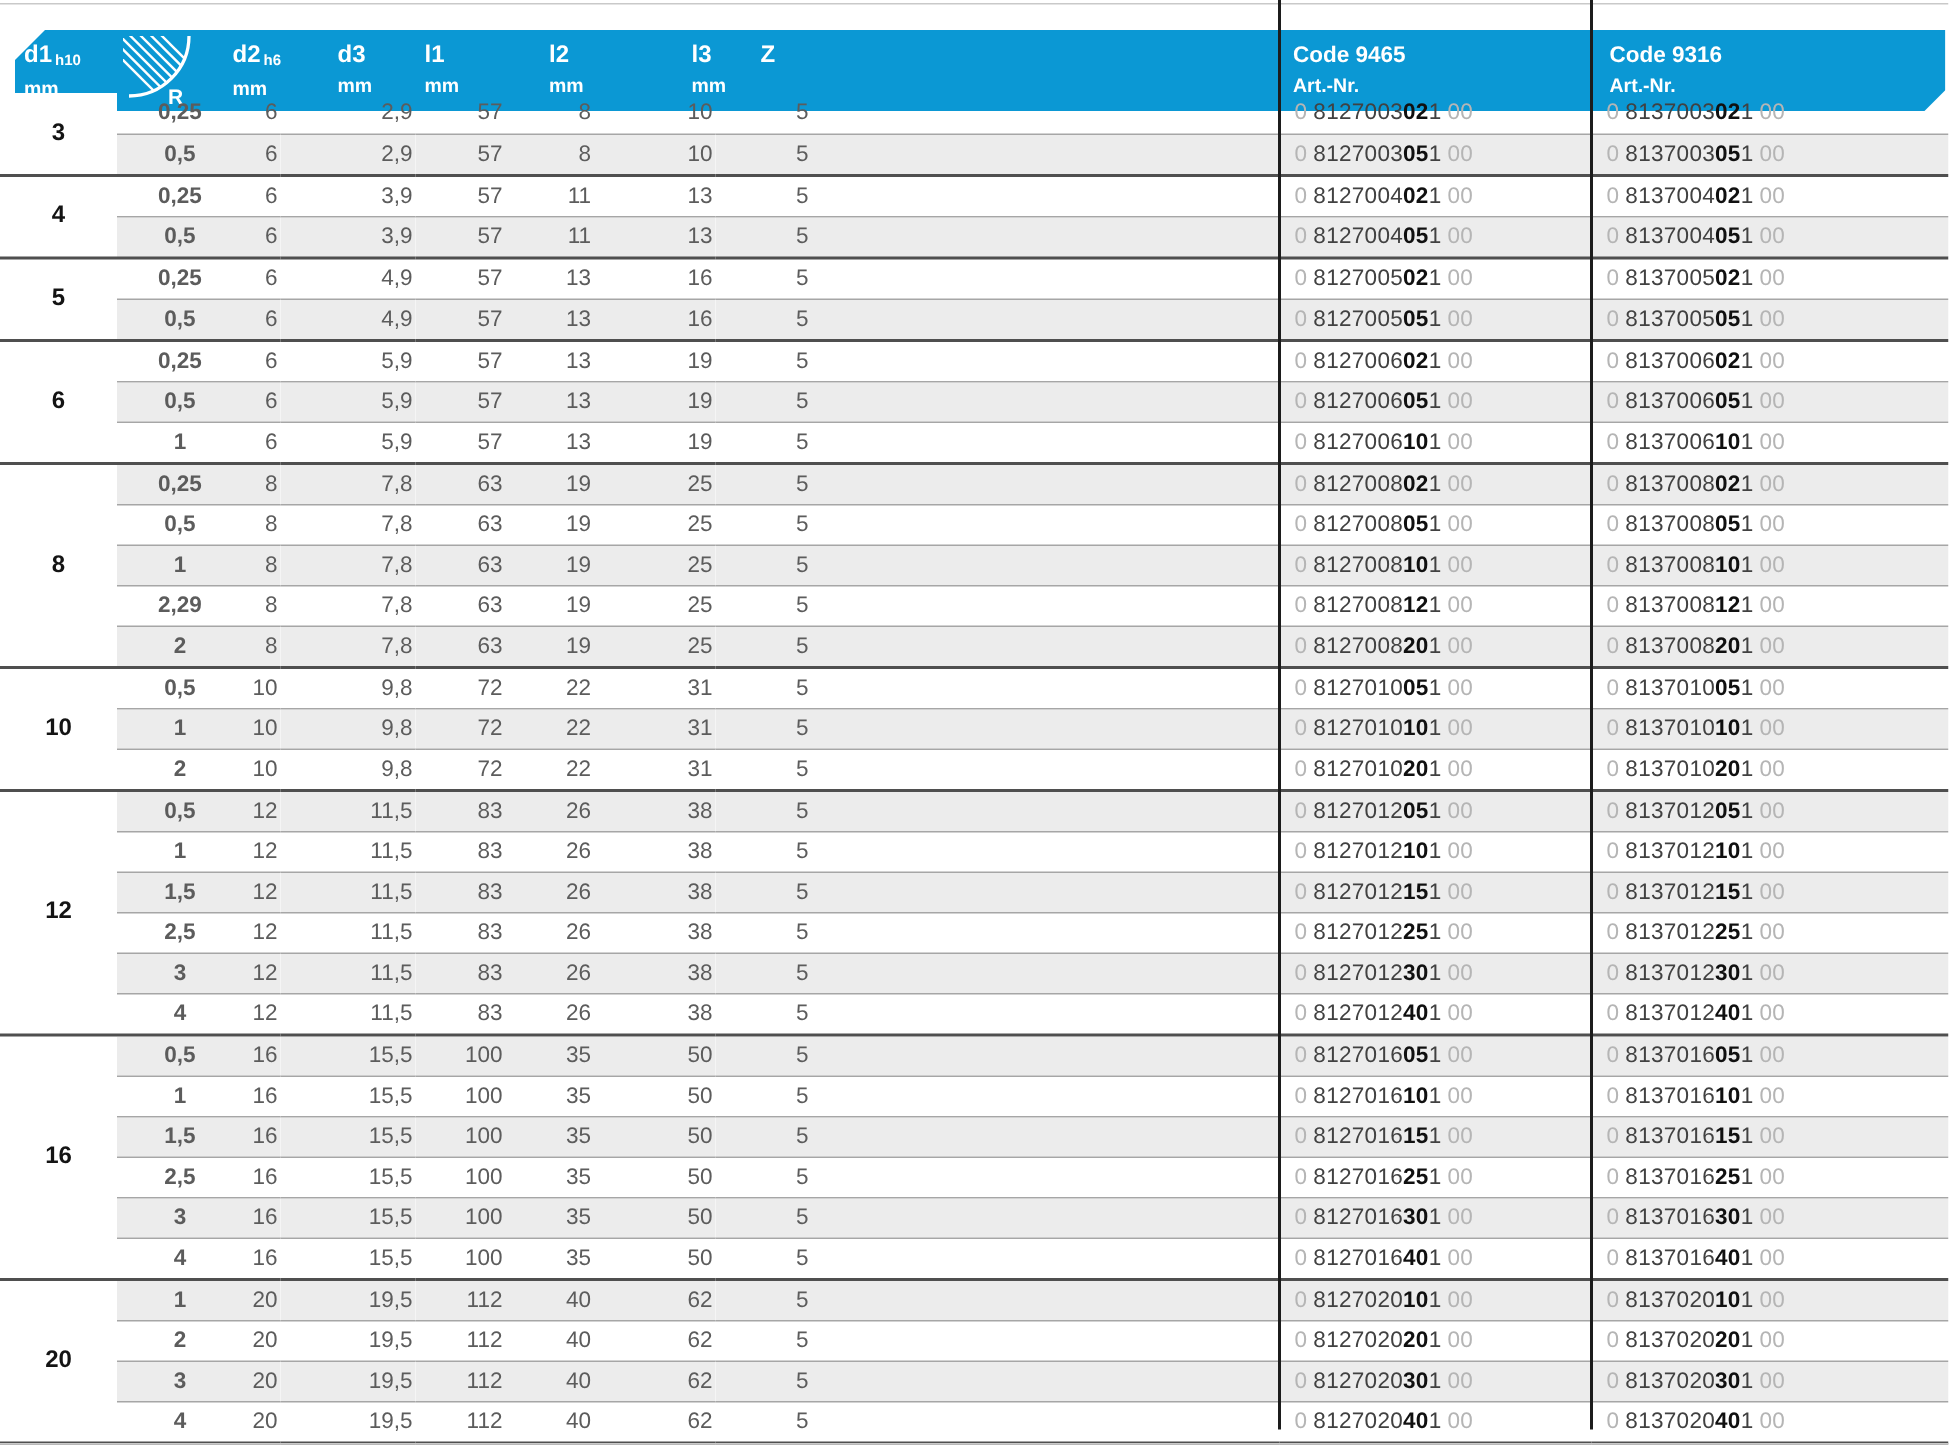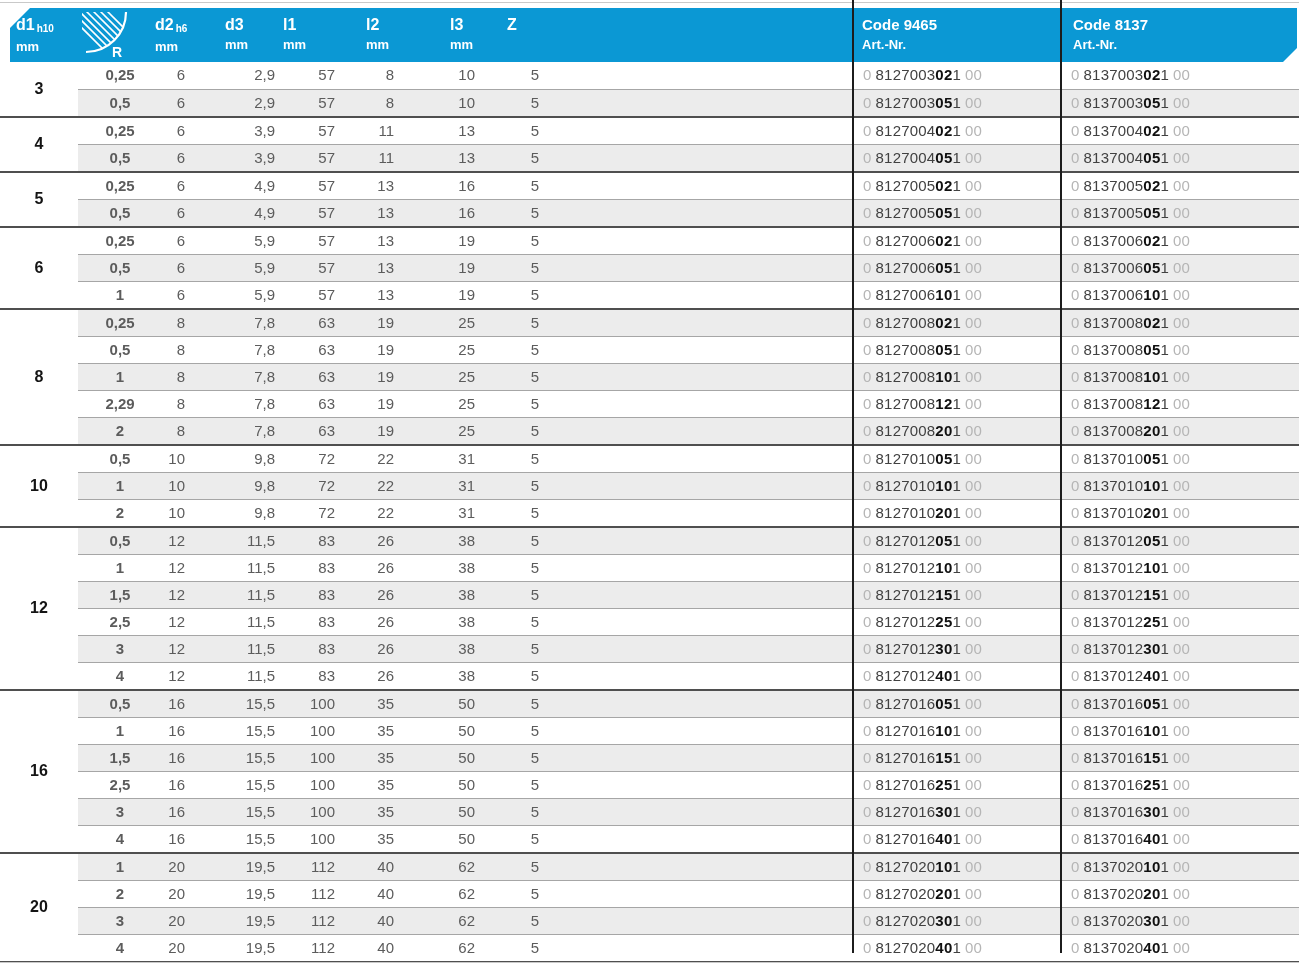--- a/index.html
+++ b/index.html
@@ -47,21 +47,21 @@
   .cg{color:#b5b5b5;}
   .cm{color:#414141;}
   .cb{color:#101010;font-weight:bold;}
   .sp-l{margin-right:4px;}
 </style>
 </head>
 <body>
 
 <div class="topline"></div>
 
-<div class="hband" id="hband" style="background: rgb(11, 152, 212);">
+<div class="hband" id="hband" style="background: rgb(11, 152, 212); margin-top: 12px;">
   <div class="hcol" style="left:6px">
     <div class="h1"><span>d1</span><span class="hsub">h10</span></div>
     <div class="h2">mm</div>
   </div>
 
   <div class="hicon">
     <svg width="52" height="48" viewBox="0 0 52 48">
       <defs>
         <clipPath id="matclip">
             <path d="M44,0 A40,40 0 0 1 4,40 L0,40 L0,0 Z"></path>
@@ -90,33 +90,33 @@
     <div class="h2">mm</div>
   </div>
   <div class="hcol" style="left:273px">
     <div class="h1"><span>l1</span></div>
     <div class="h2">mm</div>
   </div>
   <div class="hcol" style="left:356px">
     <div class="h1"><span>l2</span></div>
     <div class="h2">mm</div>
   </div>
-  <div class="hcol" style="left:440px">
+  <div class="hcol" style="left:451px">
     <div class="h1"><span>l3</span></div>
     <div class="h2">mm</div>
   </div>
   <div class="hcol" style="left:497px">
     <div class="h1"><span>Z</span></div>
   </div>
   <div class="hcol" style="left:852px">
     <div class="h1" style="font-size:15px">Code 9465</div>
     <div class="h2">Art.-Nr.</div>
   </div>
   <div class="hcol" style="left:1063px">
-    <div class="h1" style="font-size:15px">Code 8137</div>
+    <div class="h1" style="font-size:15px">Code 9316</div>
     <div class="h2">Art.-Nr.</div>
   </div>
 </div>
 
 <table>
   <colgroup>
     <col style="width:78px">
       <col style="width:62px">
       <col style="width:47px">
     <col style="width:90px">

